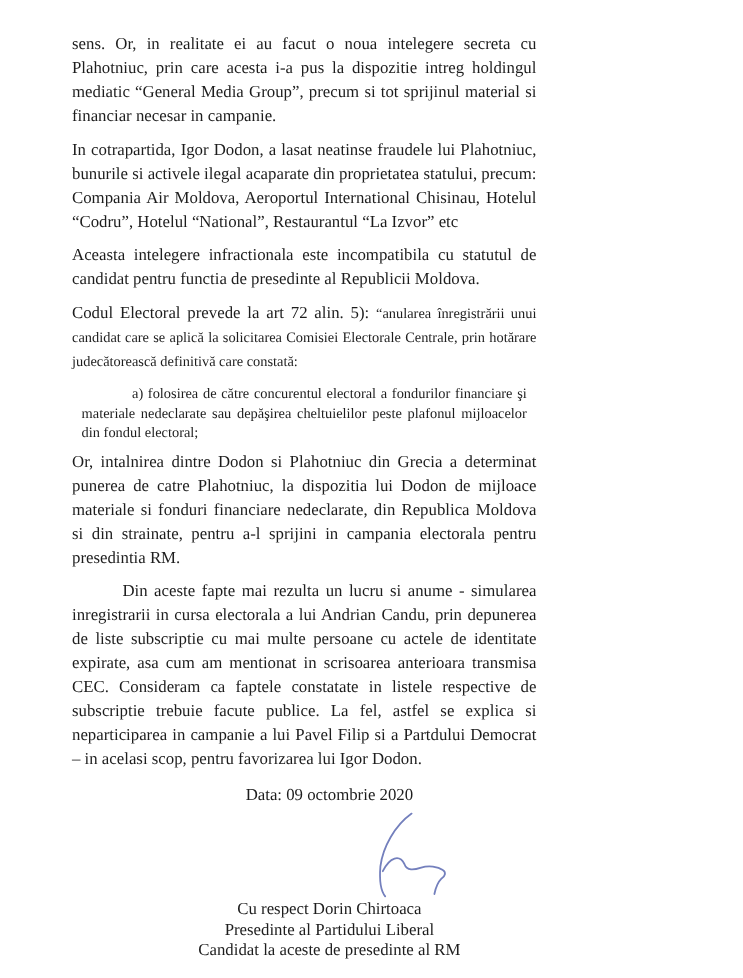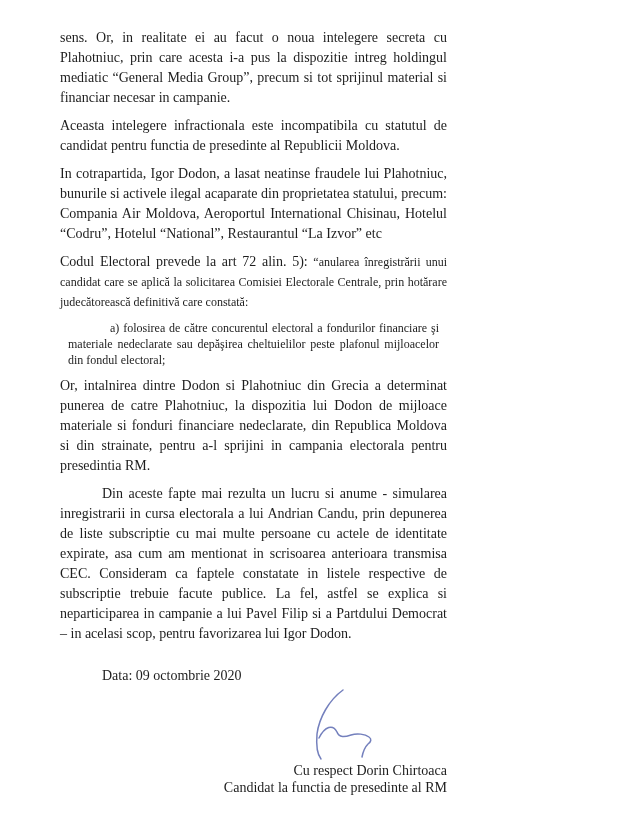--- a/index.html
+++ b/index.html
@@ -43,44 +43,44 @@
     line-height: 16px;
   }
   .quote-item {
     margin: 8px;
     text-align: justify;
     text-indent: 42px;
     font-size: 12px;
     line-height: 16px;
   }
   .date-line {
-    margin: 22px 0 0 42px;
-    text-align: left;
+    margin: 10px 0 0 42px;
+    text-align: center;
   }
   .signature-wrap {
     margin: 2px 0 0 223px;
     width: 95px;
     height: 74px;
   }
   .closing-block {
     margin: 0 0 0 42px;
     line-height: 17px;
-    text-align: right;
+    text-align: center;
   }
 </style>
 </head>
 <body>
 
 <div class="page" style="color: rgb(29, 29, 29); background: rgb(255, 255, 255);">
 
   <p class="para">sens.   Or, in realitate ei au facut o noua intelegere secreta cu Plahotniuc, prin care acesta i-a pus la dispozitie intreg holdingul mediatic  “General Media Group”, precum si tot sprijinul material si financiar necesar in campanie.</p>
 
+  <p class="para">In cotrapartida, Igor Dodon, a lasat neatinse fraudele lui Plahotniuc, bunurile si activele ilegal acaparate din proprietatea statului, precum: Compania Air Moldova, Aeroportul International Chisinau, Hotelul “Codru”, Hotelul “National”, Restaurantul “La Izvor” etc</p>
+
   <p class="para">Aceasta intelegere infractionala este incompatibila cu statutul de candidat pentru functia de presedinte al Republicii Moldova.</p>
-
-  <p class="para">In cotrapartida, Igor Dodon, a lasat neatinse fraudele lui Plahotniuc, bunurile si activele ilegal acaparate din proprietatea statului, precum: Compania Air Moldova, Aeroportul International Chisinau, Hotelul “Codru”, Hotelul “National”, Restaurantul “La Izvor” etc</p>
 
   <div class="quote-block">
     <p class="quote-intro"><span class="quote-lead">Codul Electoral prevede la art 72 alin. 5): </span><span class="small-text">“anularea înregistrării unui candidat care se aplică la solicitarea Comisiei Electorale Centrale, prin hotărare judecătorească definitivă care constată:</span></p>
     <p class="quote-item">a) folosirea de către concurentul electoral a fondurilor financiare şi materiale nedeclarate sau depăşirea cheltuielilor peste plafonul mijloacelor din fondul electoral;</p>
   </div>
 
   <p class="para">Or, intalnirea dintre Dodon si Plahotniuc din Grecia a determinat punerea de catre Plahotniuc, la dispozitia lui Dodon de mijloace materiale si fonduri financiare nedeclarate, din Republica Moldova si din strainate, pentru a-l sprijini in campania electorala pentru presedintia RM.</p>
 
   <p class="para indent">Din aceste fapte mai rezulta un lucru si anume - simularea inregistrarii in cursa electorala a lui Andrian Candu, prin depunerea de liste subscriptie cu mai multe persoane cu actele de identitate expirate, asa cum am mentionat in scrisoarea anterioara transmisa CEC. Consideram ca faptele constatate in listele respective de subscriptie trebuie facute publice. La fel, astfel se explica si neparticiparea in campanie a lui Pavel Filip si a Partdului Democrat – in acelasi scop, pentru favorizarea lui Igor Dodon.</p>
 
@@ -89,16 +89,17 @@
 
   <div class="signature-wrap">
     <svg width="95" height="74" viewBox="0 0 95 74">
       <path d="M 60,2 C 46,12 36,30 34,46 C 33,58 34,66 38,71" fill="none" stroke="#7480bd" stroke-width="1.5" stroke-linecap="round"></path>
       <path d="M 36,50 C 42,38 50,36 54,44 C 56,50 62,49 68,47 C 74,45 82,46 86,49 C 89,51 88,54 85,56 C 82,59 80,64 79,69" fill="none" stroke="#7480bd" stroke-width="1.5" stroke-linecap="round"></path>
     </svg>
   </div>
 
   <div class="closing-block">
     <div>Cu respect Dorin Chirtoaca</div>
-    <div>Candidat la functia de presedinte al RM</div>
+    <div>Presedinte al Partidului Liberal</div>
+    <div>Candidat la aceste de presedinte al RM</div>
   </div>
 
 </div>
 
 </body></html>

